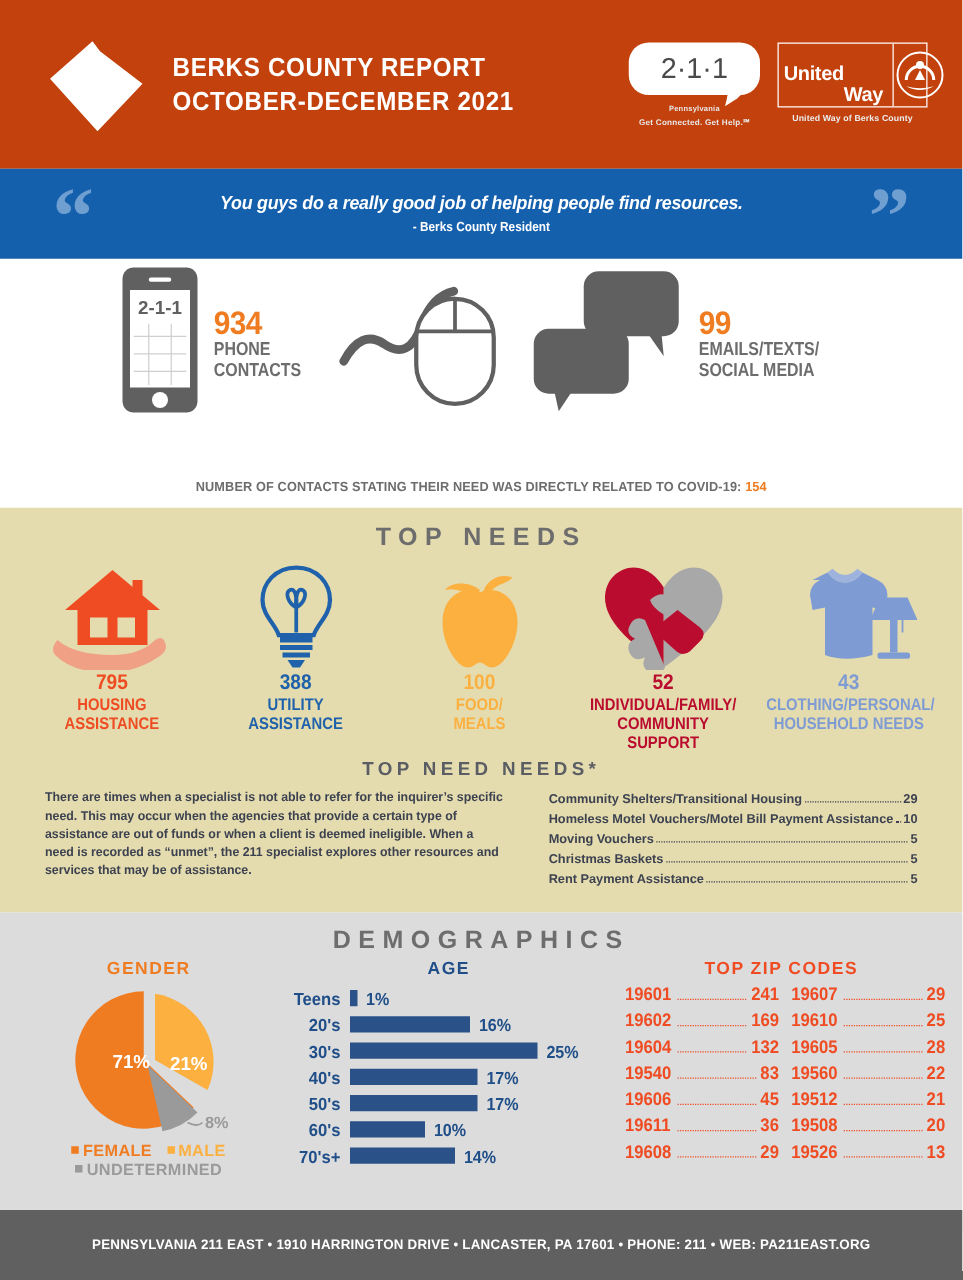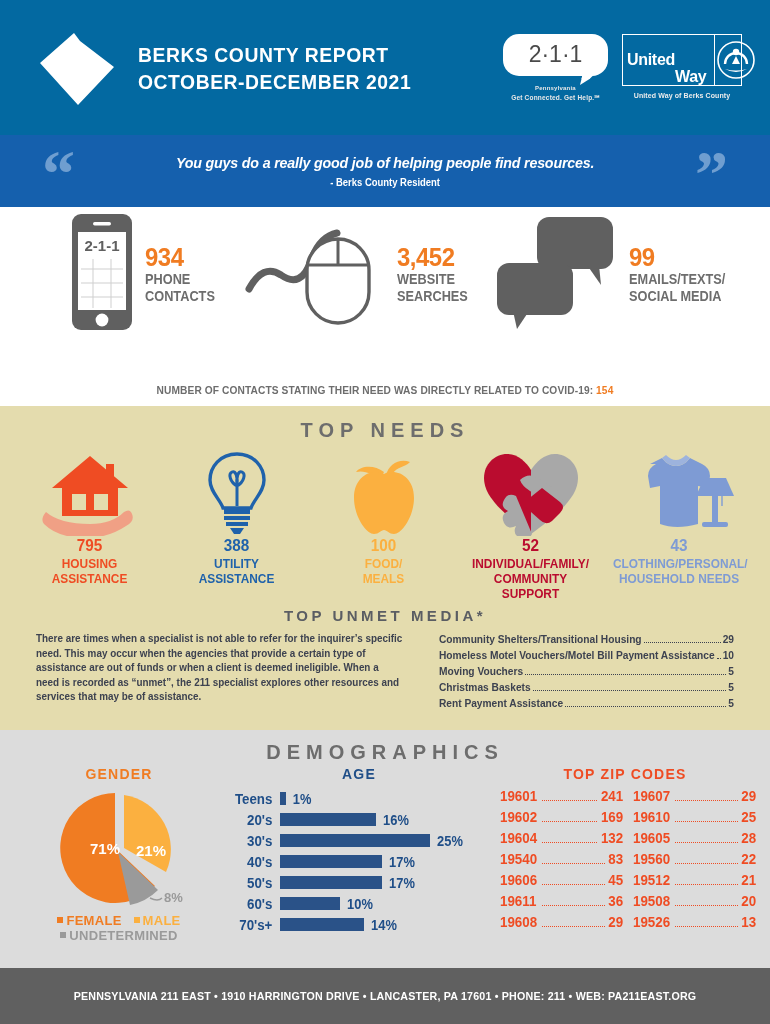--- a/index.html
+++ b/index.html
@@ -6,21 +6,21 @@
   html, body {
     width: 770px; height: 1024px;
     background: #ffffff;
     font-family: "Liberation Sans", sans-serif;
     overflow: hidden;
   }
   .page { position: relative; width: 770px; height: 1024px; background:#fff; }
 
   
   .header {
-    height: 135px; background:#0369a1; display:flex; align-items:center;
+    height: 135px; background:#c2410c; display:flex; align-items:center;
     padding: 0 28px 0 34px; position:relative;
   }
   .logo-diamond { width: 86px; height: 86px; position:relative; flex:0 0 auto; }
   .logo-diamond svg { display:block; }
   .header-titles { margin-left: 18px; flex:1 1 auto; }
   .header-titles .line {
     color:#ffffff; font-weight:bold; letter-spacing:0.6px;
     font-size: 21px; line-height: 27px;
     font-family:"Liberation Sans", sans-serif;
     transform: scaleX(0.92); transform-origin:left center;
@@ -68,21 +68,21 @@
                 transform: scaleX(0.9); }
 
   
   .sec-title {
     text-align:center; font-size:20px; font-weight:bold; letter-spacing:6px;
     color:#6d6d6d; padding-top:13px;
   }
 
   
   .contact-vol { background:#ffffff; height:193px; position:relative; }
-  .cv-row { display:flex; align-items:center; justify-content:flex-end; margin-top:6px; padding:0 28px; }
+  .cv-row { display:flex; align-items:center; justify-content:center; margin-top:6px; padding:0 28px; }
   .cv-item { display:flex; align-items:center; }
   .cv-text { margin-left:12px; }
   .cv-num { color:#f07c22; font-weight:bold; font-size:26px; line-height:26px;
             letter-spacing:-0.5px; transform:scaleX(0.92); transform-origin:left; }
   .cv-lbl { color:#6d6d6d; font-weight:bold; font-size:15px; line-height:17px;
             letter-spacing:0px; transform:scaleX(0.85); transform-origin:left; white-space:nowrap;}
   .covid-line { text-align:center; font-size:10.5px; font-weight:bold; color:#6d6d6d;
                 letter-spacing:0.1px; position:absolute; bottom:10px; width:100%;
                 transform:scaleX(0.97);}
   .covid-line .v { color:#f07c22; }
@@ -230,25 +230,20 @@
 
       <div class="cv-item" style="margin-left:18px;">
         <div>
           <svg width="140" height="118" viewBox="0 0 140 118">
             <path d="M4 76 q14 -26 32 -14 q20 14 30 -14 q8 -24 26 -28" fill="none" stroke="#606060" stroke-width="7" stroke-linecap="round"></path>
             <rect x="62" y="26" width="62" height="84" rx="31" fill="#ffffff" stroke="#606060" stroke-width="3.4"></rect>
             <line x1="62" y1="52" x2="124" y2="52" stroke="#606060" stroke-width="3"></line>
             <line x1="93" y1="26" x2="93" y2="52" stroke="#606060" stroke-width="3"></line>
           </svg>
         </div>
-        <div class="cv-text">
-          <div class="cv-num">3,452</div>
-          <div class="cv-lbl">WEBSITE</div>
-          <div class="cv-lbl">SEARCHES</div>
-        </div>
       </div>
 
       <div class="cv-item" style="margin-left:14px;">
         <div>
           <svg width="122" height="118" viewBox="0 0 122 118">
             <rect x="42" y="4" width="76" height="52" rx="12" fill="#606060"></rect>
             <path d="M92 52 L106 72 L104 52 Z" fill="#606060"></path>
             <rect x="2" y="50" width="76" height="52" rx="12" fill="#606060"></rect>
             <path d="M18 98 L22 116 L34 98 Z" fill="#606060"></path>
           </svg>
@@ -345,21 +340,21 @@
             <rect x="78" y="72" width="26" height="5" rx="2" fill="#7e9bd4"></rect>
             <line x1="98" y1="46" x2="98" y2="56" stroke="#7e9bd4" stroke-width="1.4"></line>
           </svg>
         </div>
         <div class="num" style="color:#7e9bd4">43</div>
         <div class="lbl" style="color:#7e9bd4">CLOTHING/PERSONAL/</div>
         <div class="lbl" style="color:#7e9bd4">HOUSEHOLD NEEDS</div>
       </div>
     </div>
 
-    <div class="unmet-title">TOP UNMET MEDIA*</div>
+    <div class="unmet-title">TOP NEED NEEDS*</div>
     <div class="unmet-body">
       <div class="unmet-para">There are times when a specialist is not able to refer for the inquirer’s specific need. This may occur when the agencies that provide a certain type of assistance are out of funds or when a client is deemed ineligible. When a need is recorded as “unmet”, the 211 specialist explores other resources and services that may be of assistance.</div>
       <div class="unmet-list">
         <div class="unmet-row">
           <span class="nm">Community Shelters/Transitional Housing</span>
           <span class="dots"></span>
           <span class="val">29</span>
         </div>
         <div class="unmet-row">
           <span class="nm">Homeless Motel Vouchers/Motel Bill Payment Assistance</span>

